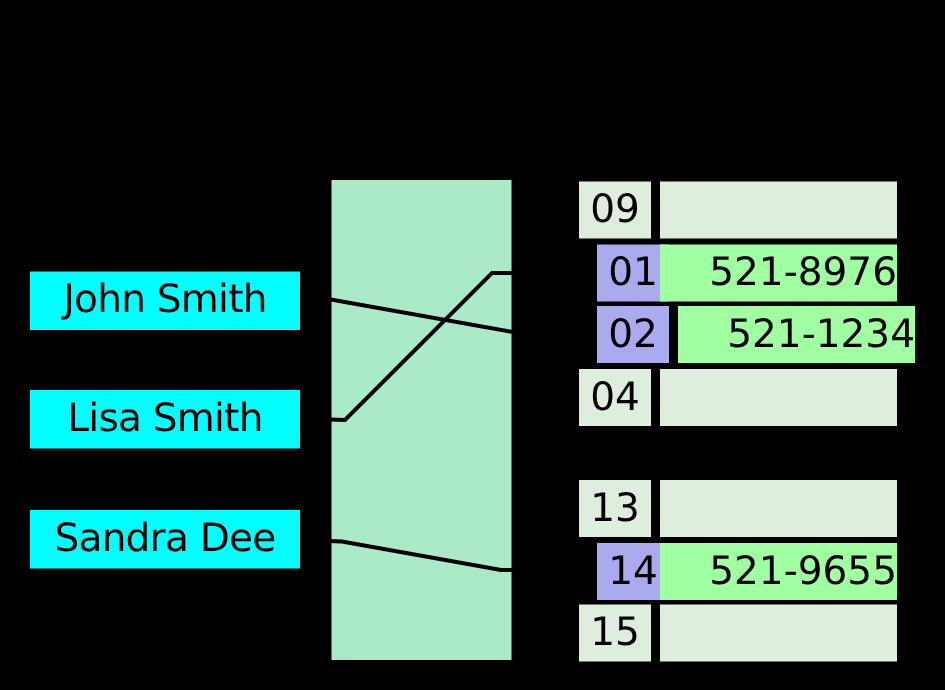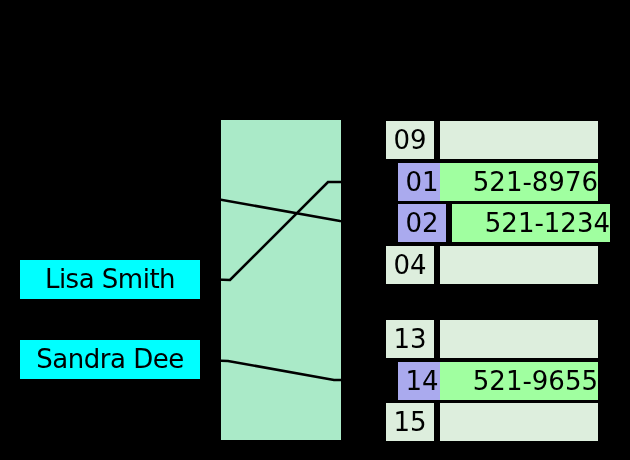--- a/index.html
+++ b/index.html
@@ -43,20 +43,21 @@
     background:var(--empty); font-size:26px; line-height:38px; text-align:right;
     z-index:10;
   }
   .bucket-value.filled{background:var(--filled);}
 </style>
 </head>
 <body>
 
 <div id="canvas">
 
+  <div class="key-box" id="key-john">John Smith</div>
   <div class="key-box" id="key-lisa">Lisa Smith</div>
   <div class="key-box" id="key-sandra">Sandra Dee</div>
 
   <div class="hash-box"></div>
 
   <svg class="connections" width="630" height="460" viewBox="0 0 630 460">
     <polyline points="200,196 340,221 390,223"></polyline>
     <polyline points="200,279 230,280 328,182 390,182"></polyline>
     <polyline points="200,360 228,361 334,380 390,380"></polyline>
   </svg>

